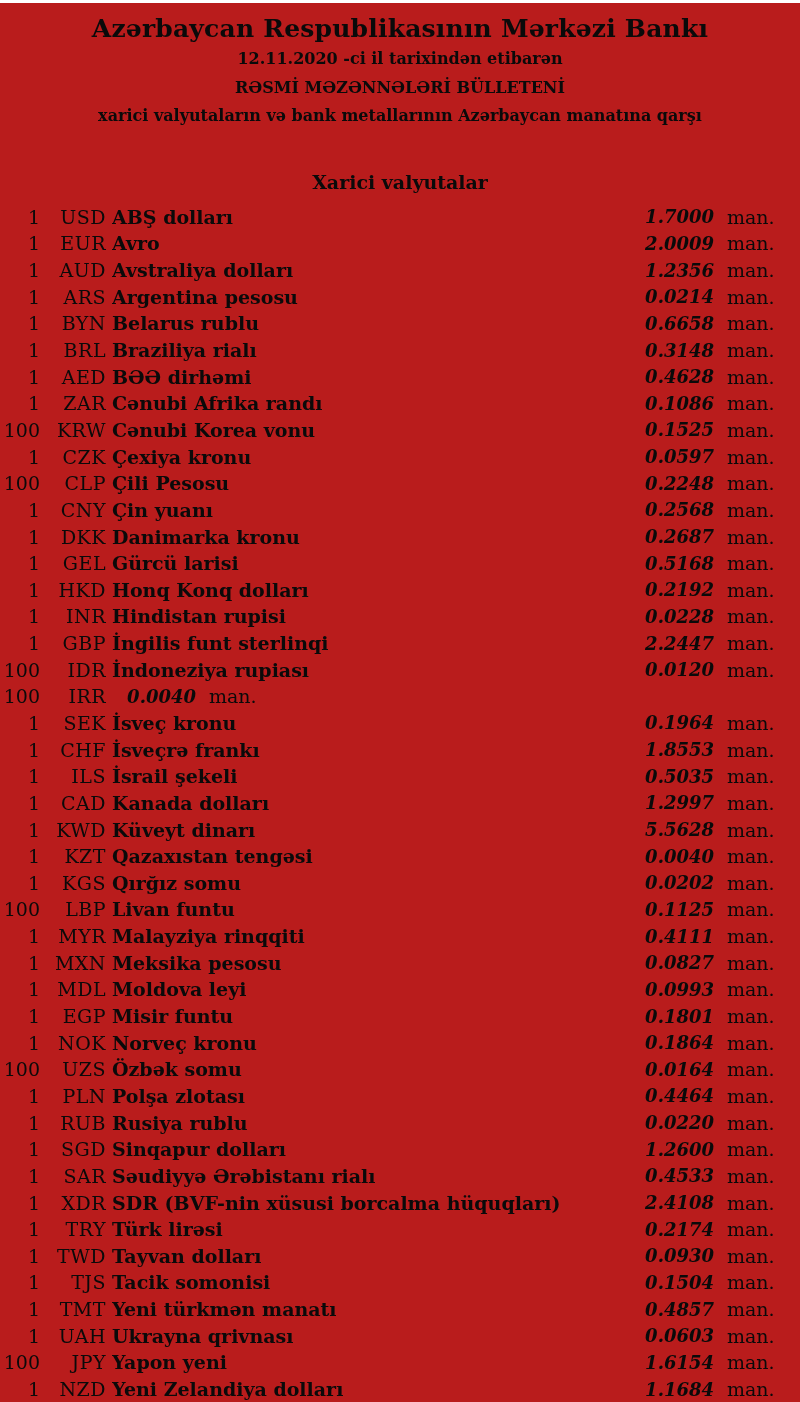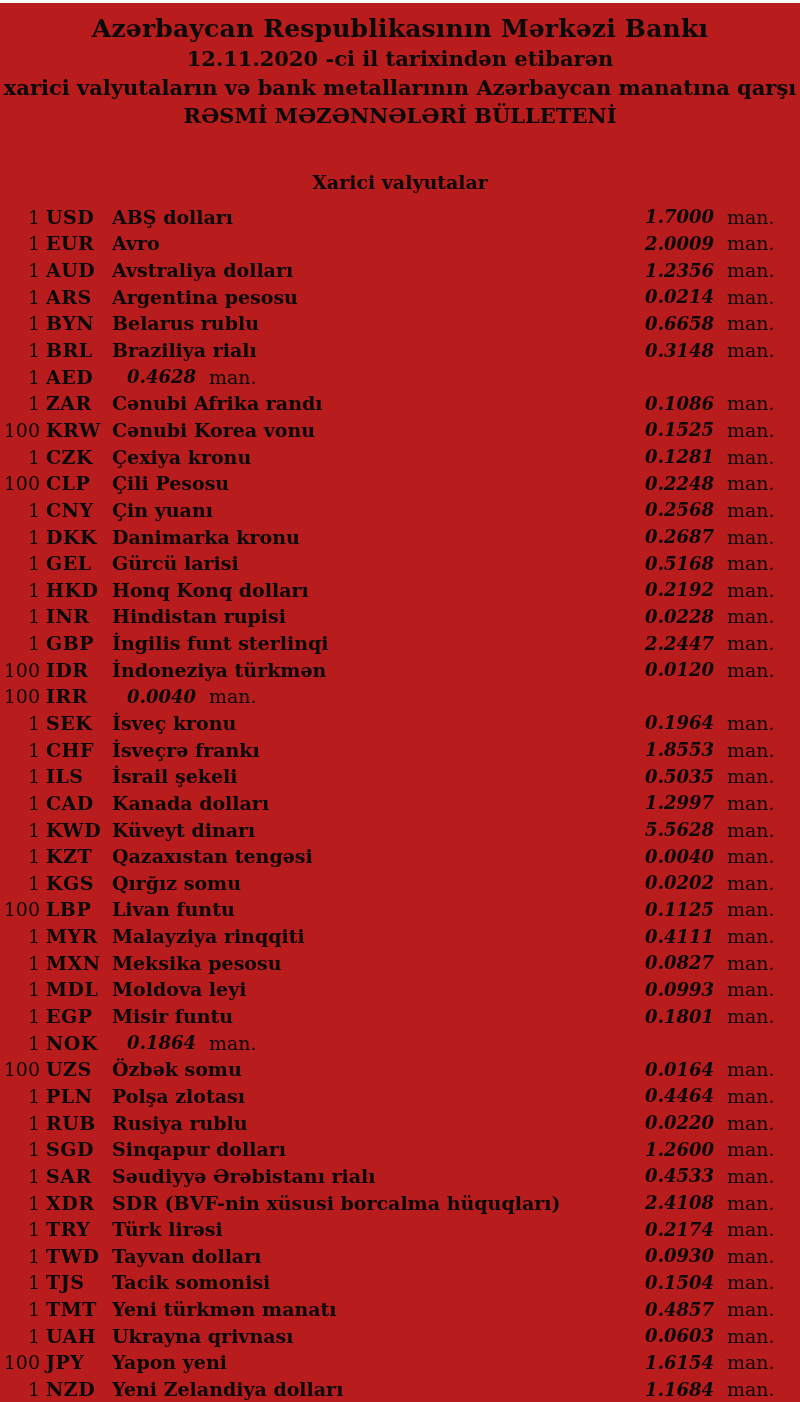--- a/index.html
+++ b/index.html
@@ -18,21 +18,21 @@
     padding-top: 9px;
   }
   .header { text-align: center; }
   .bank-title {
     font-size: 25px;
     font-weight: bold;
     line-height: 33px;
     letter-spacing: 0.2px;
   }
   .head-line {
-    font-size: 21px;
+    font-size: 16px;
     font-weight: bold;
     line-height: 28.5px;
   }
   .section-title {
     margin-top: 38px;
     text-align: center;
     font-size: 19px;
     font-weight: bold;
     line-height: 26px;
   }
@@ -48,24 +48,23 @@
     white-space: nowrap;
   }
   .qty {
     width: 40px;
     text-align: right;
     flex: none;
   }
   .code {
     width: 60px;
     margin-left: 6px;
-    text-align: left;
+    text-align: right;
     letter-spacing: 0.5px;
     flex: none;
-    font-weight: bold;
   }
   .name {
     margin-left: 6px;
     flex: 1 1 auto;
     overflow: hidden;
     font-weight: bold;
   }
   .rate {
     width: 90px;
     text-align: right;
@@ -81,22 +80,22 @@
   }
 </style>
 </head>
 <body>
 
 <div class="page">
 
   <div class="header">
     <div class="bank-title">Azərbaycan Respublikasının Mərkəzi Bankı</div>
     <div class="head-line">12.11.2020 -ci il tarixindən etibarən</div>
+    <div class="head-line">RƏSMİ MƏZƏNNƏLƏRİ BÜLLETENİ</div>
     <div class="head-line">xarici valyutaların və bank metallarının Azərbaycan manatına qarşı</div>
-    <div class="head-line">RƏSMİ MƏZƏNNƏLƏRİ BÜLLETENİ</div>
   </div>
 
   <div class="section-title">Xarici valyutalar</div>
 
   <div class="rates">
   <div class="row">
     <span class="qty">1</span>
     <span class="code">USD</span>
     <span class="name">ABŞ dolları</span>
     <span class="rate">1.7000</span>
@@ -139,20 +138,21 @@
     <span class="qty">1</span>
     <span class="code">BRL</span>
     <span class="name">Braziliya rialı</span>
     <span class="rate">0.3148</span>
     <span class="unit">man.</span>
   </div>
 
   <div class="row">
     <span class="qty">1</span>
     <span class="code">AED</span>
+    <span class="name">BƏƏ dirhəmi</span>
     <span class="rate">0.4628</span>
     <span class="unit">man.</span>
   </div>
 
   <div class="row">
     <span class="qty">1</span>
     <span class="code">ZAR</span>
     <span class="name">Cənubi Afrika randı</span>
     <span class="rate">0.1086</span>
     <span class="unit">man.</span>
@@ -163,21 +163,21 @@
     <span class="code">KRW</span>
     <span class="name">Cənubi Korea vonu</span>
     <span class="rate">0.1525</span>
     <span class="unit">man.</span>
   </div>
 
   <div class="row">
     <span class="qty">1</span>
     <span class="code">CZK</span>
     <span class="name">Çexiya kronu</span>
-    <span class="rate">0.1281</span>
+    <span class="rate">0.0597</span>
     <span class="unit">man.</span>
   </div>
 
   <div class="row">
     <span class="qty">100</span>
     <span class="code">CLP</span>
     <span class="name">Çili Pesosu</span>
     <span class="rate">0.2248</span>
     <span class="unit">man.</span>
   </div>
@@ -226,21 +226,21 @@
     <span class="qty">1</span>
     <span class="code">GBP</span>
     <span class="name">İngilis funt sterlinqi</span>
     <span class="rate">2.2447</span>
     <span class="unit">man.</span>
   </div>
 
   <div class="row">
     <span class="qty">100</span>
     <span class="code">IDR</span>
-    <span class="name">İndoneziya türkmən</span>
+    <span class="name">İndoneziya rupiası</span>
     <span class="rate">0.0120</span>
     <span class="unit">man.</span>
   </div>
 
   <div class="row">
     <span class="qty">100</span>
     <span class="code">IRR</span>
     <span class="rate">0.0040</span>
     <span class="unit">man.</span>
   </div>
@@ -337,20 +337,21 @@
     <span class="qty">1</span>
     <span class="code">EGP</span>
     <span class="name">Misir funtu</span>
     <span class="rate">0.1801</span>
     <span class="unit">man.</span>
   </div>
 
   <div class="row">
     <span class="qty">1</span>
     <span class="code">NOK</span>
+    <span class="name">Norveç kronu</span>
     <span class="rate">0.1864</span>
     <span class="unit">man.</span>
   </div>
 
   <div class="row">
     <span class="qty">100</span>
     <span class="code">UZS</span>
     <span class="name">Özbək somu</span>
     <span class="rate">0.0164</span>
     <span class="unit">man.</span>

